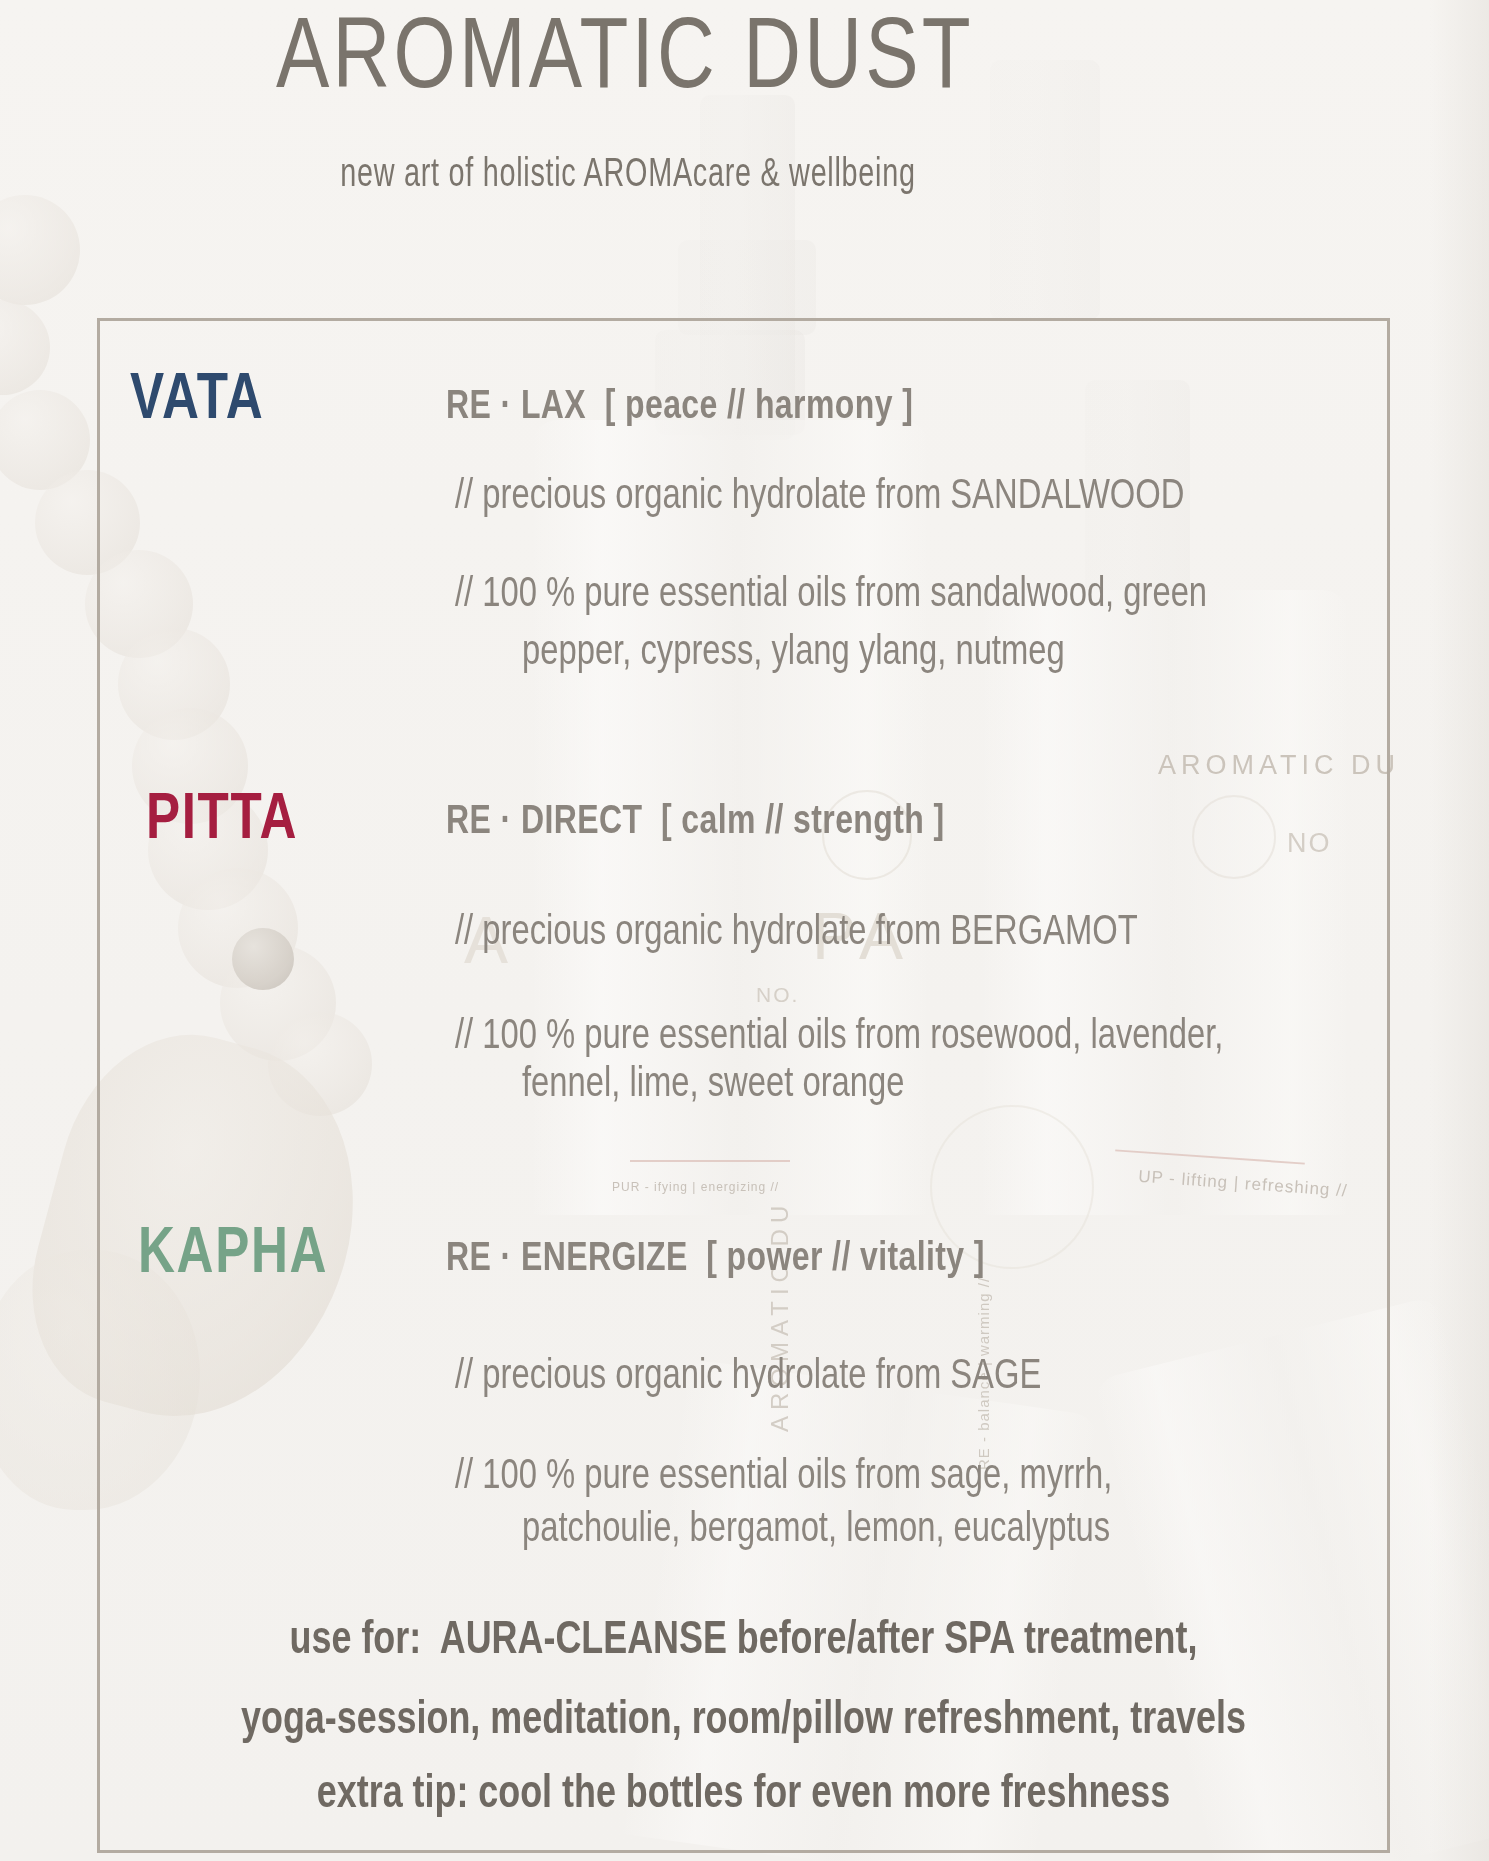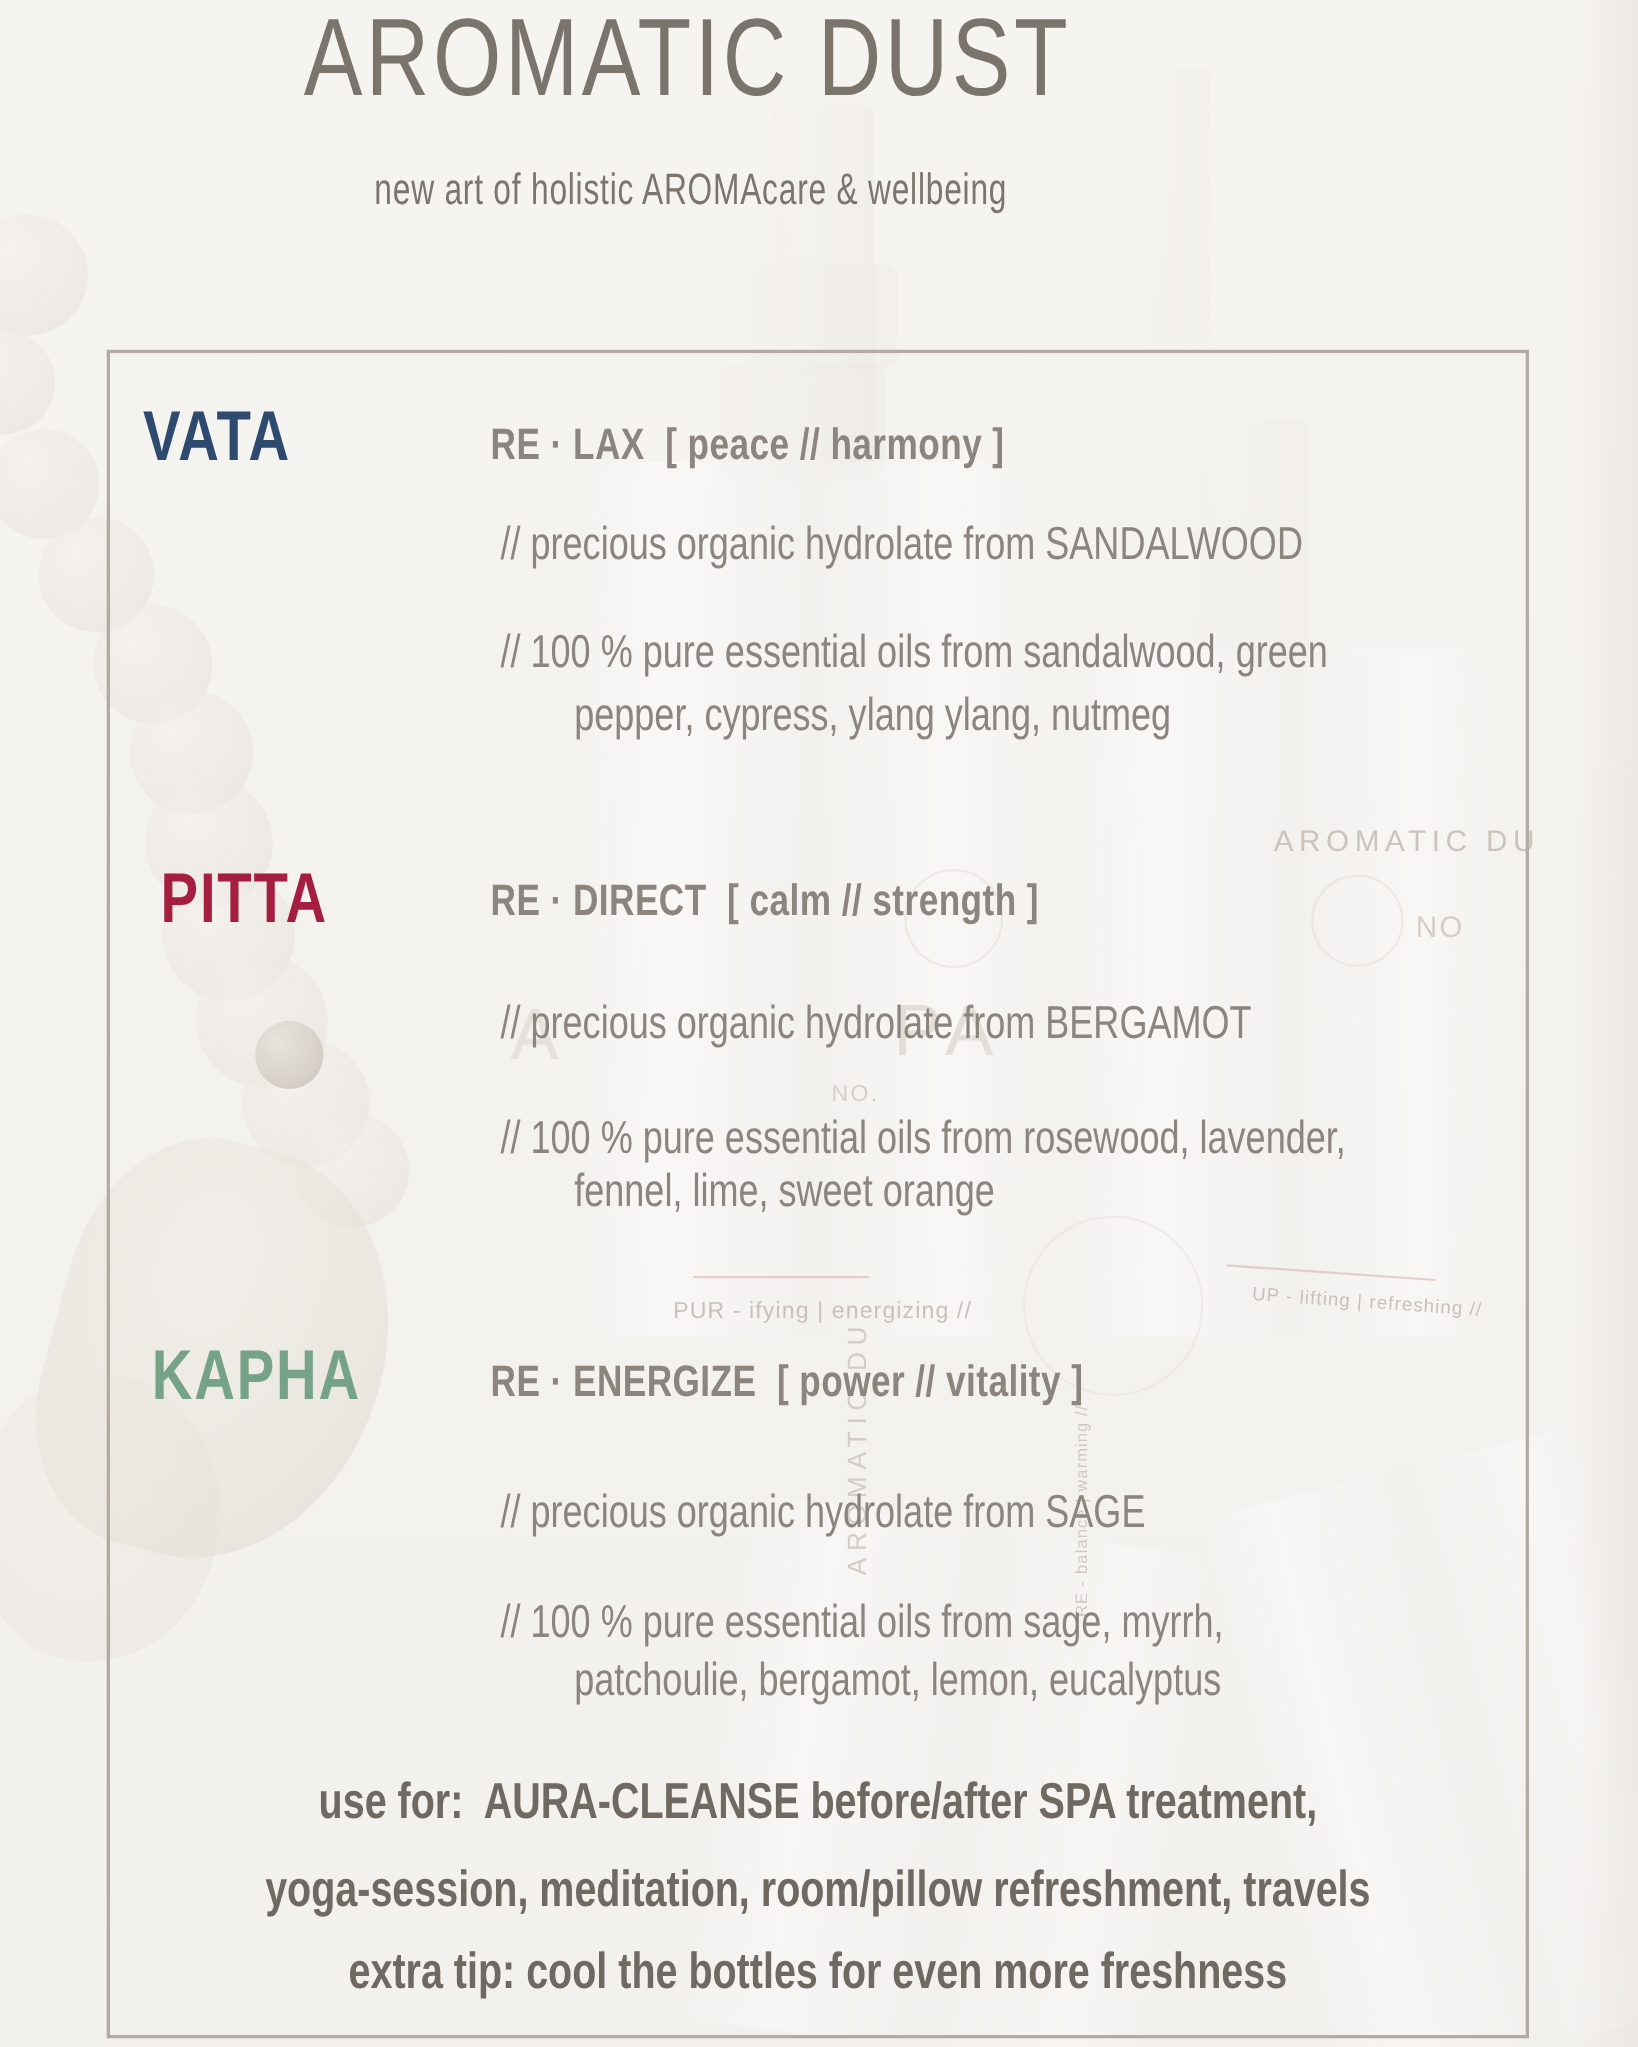--- a/index.html
+++ b/index.html
@@ -134,21 +134,21 @@
 
     <div class="wm-text t" style="left:1158px;top:750px;font-size:27px;letter-spacing:5px;color:#cbc4bb;">AROMATIC DU</div>
     <div class="wm-text t" style="left:1287px;top:828px;font-size:27px;color:#d4cec6;">NO</div>
     <div class="wm-text t" style="left:756px;top:983px;font-size:21px;color:#d6d0c8;">NO.</div>
     <div class="wm-text t" style="left:812px;top:898px;font-size:66px;letter-spacing:8px;color:#e3ded6;">PA</div>
     <div class="wm-text t" style="left:464px;top:902px;font-size:66px;color:#e6e1da;">A</div>
     <div class="ring" style="left:822px;top:790px;width:86px;height:86px;opacity:.6;"></div>
     <div class="ring" style="left:1192px;top:795px;width:80px;height:80px;opacity:.55;"></div>
     <div class="pinkline" style="left:630px;top:1160px;width:160px;"></div>
     <div class="pinkline" style="left:1115px;top:1156px;width:190px;transform:rotate(4deg);"></div>
-    <div class="wm-text t" style="left:612px;top:1180px;font-size:21px;letter-spacing:1px;color:#c8c1b9;">PUR - ifying | energizing //</div>
+    <div class="wm-text t" style="left:612px;top:1180px;font-size:12px;letter-spacing:1px;color:#c8c1b9;">PUR - ifying | energizing //</div>
     <div class="wm-text t" style="left:1138px;top:1174px;font-size:17px;letter-spacing:1px;color:#c8c1b9;transform:rotate(4deg);">UP - lifting | refreshing //</div>
     <div class="wm-text t" style="left:766px;top:1432px;font-size:24px;letter-spacing:6px;color:#d3cdc5;
                 transform:rotate(-90deg);transform-origin:0 0;">AROMATIC DU</div>
     <div class="wm-text t" style="left:975px;top:1470px;font-size:15px;letter-spacing:1px;color:#cfc9c1;
                 transform:rotate(-90deg);transform-origin:0 0;">RE - balance | warming //</div>
   </div>
 
   <div id="frame"></div>
 
   <div id="title" class="t">AROMATIC DUST</div>

